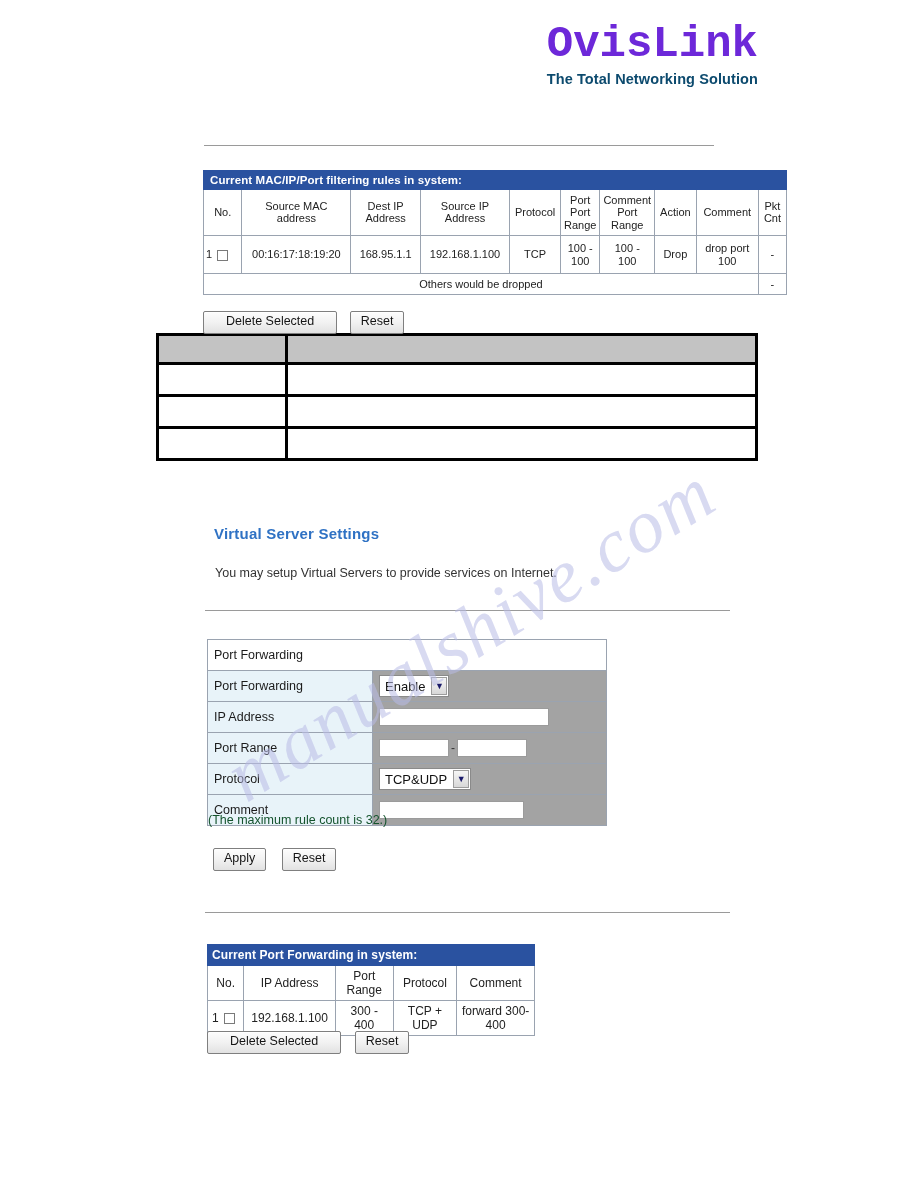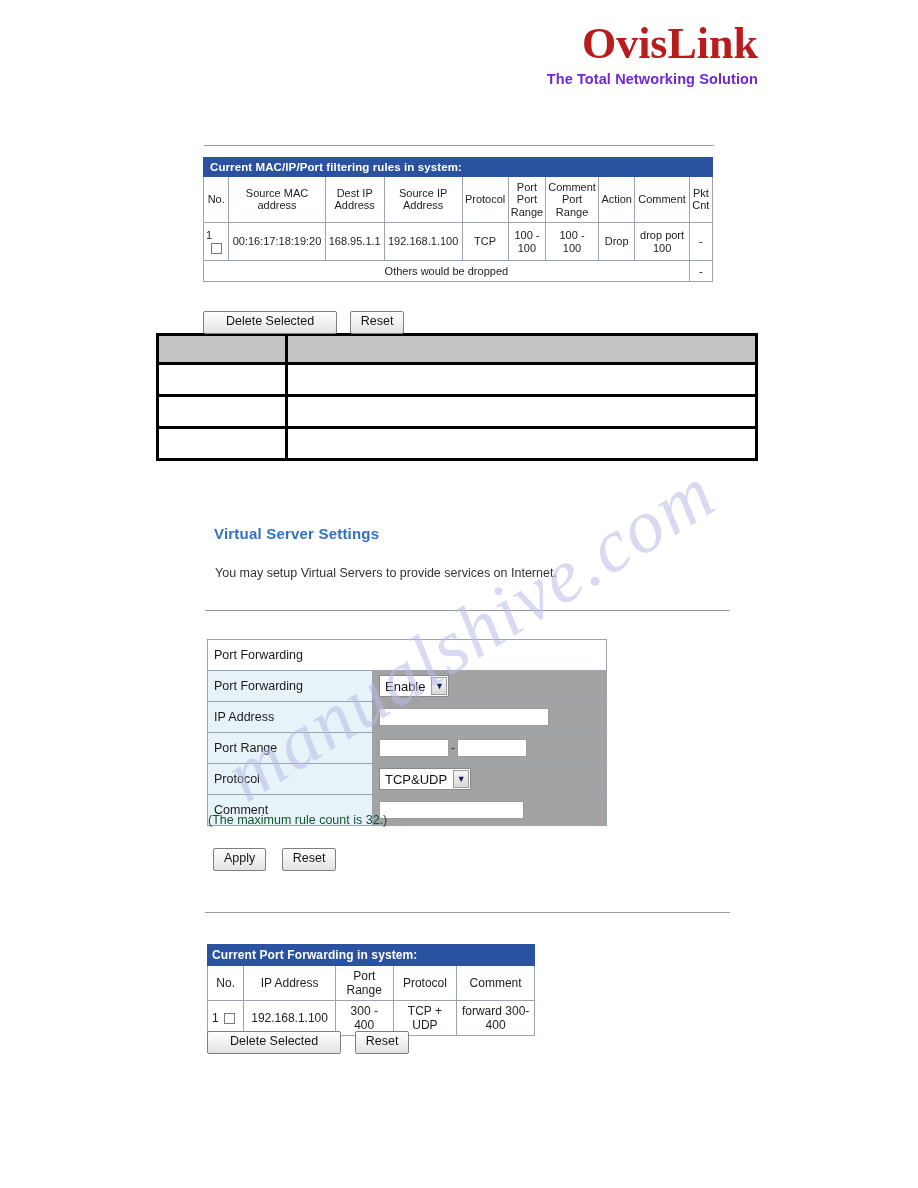--- a/index.html
+++ b/index.html
@@ -39,32 +39,32 @@
 
   
   .logo-block {
     position: absolute;
     right: 160px;
     top: 22px;
     text-align: right;
     z-index: 2;
   }
   .logo-main {
-    font-family: Liberation Serif, serif;
+    font-family: Liberation Mono, monospace;
     font-size: 44px;
     font-weight: bold;
-    color: #b91c1c;
+    color: #6d28d9;
     line-height: 1;
     letter-spacing: 0px;
   }
   .logo-tag {
     font-family: "Liberation Sans", sans-serif;
     font-size: 14.5px;
     font-weight: bold;
-    color: #6d28d9;
+    color: #0c4a6e;
     margin-top: 5px;
     letter-spacing: 0.1px;
   }
 
   
   .hr {
     position: absolute;
     height: 1px;
     background: #9a9a9a;
     z-index: 2;
@@ -90,21 +90,21 @@
     color: #ffffff;
     font-weight: bold;
     text-align: left;
     border: 1px solid #2a52a0;
     padding: 3px 6px;
     font-size: 11.5px;
     letter-spacing: 0.1px;
   }
 
   
-  #filter-table { left: 203px; top: 157px; width: 510px; font-size: 11px; }
+  #filter-table { left: 203px; top: 170px; width: 584px; font-size: 11px; }
   #filter-table td.hd { font-size: 11px; line-height: 1.12; padding: 4px 2px; }
   #filter-table td.cell { font-size: 11px; line-height: 1.15; padding: 6px 2px; }
   #filter-table td.others { text-align: center; font-size: 11px; padding: 4px 2px; }
   .cb {
     display: inline-block;
     width: 11px;
     height: 11px;
     border: 1px solid #7a7a7a;
     background: #ffffff;
     vertical-align: middle;

